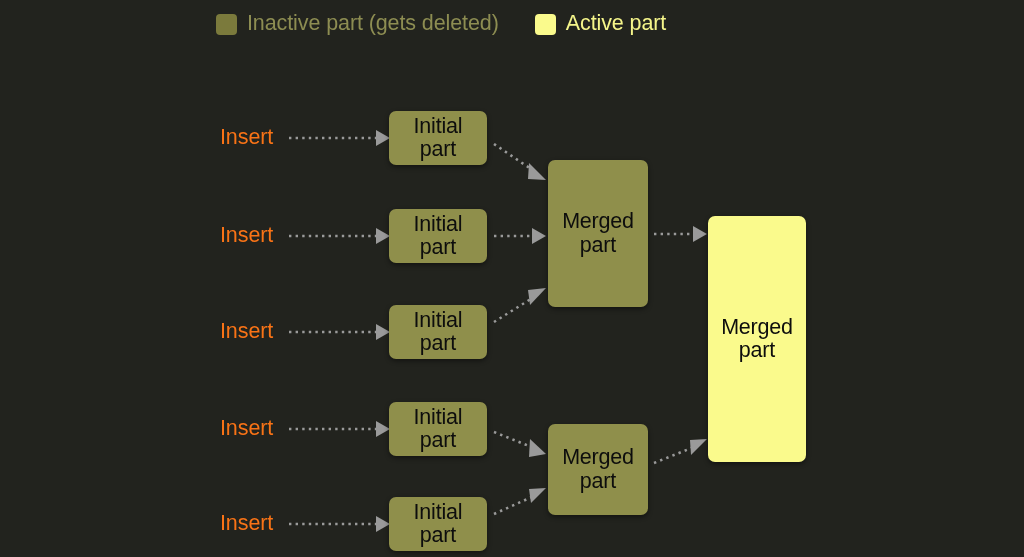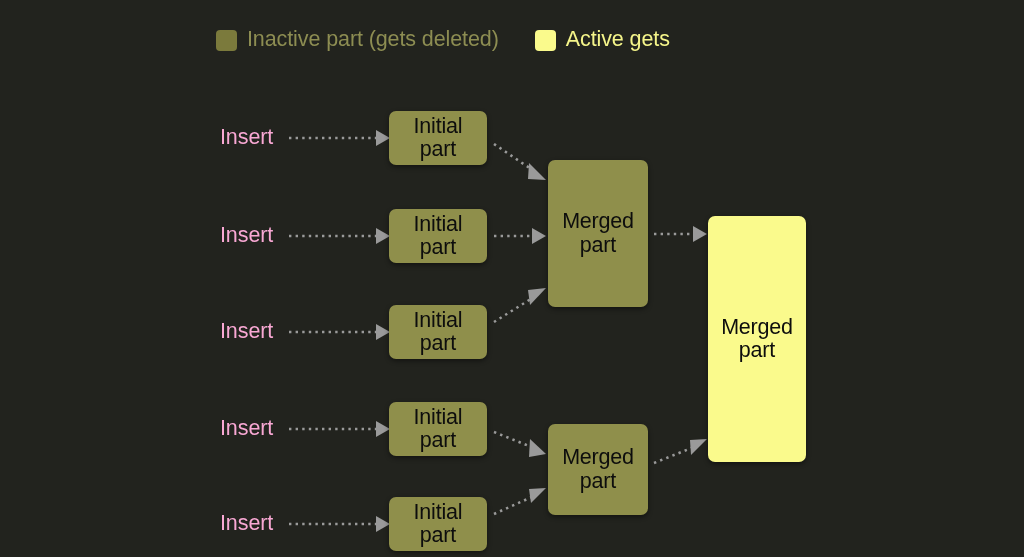--- a/index.html
+++ b/index.html
@@ -12,21 +12,21 @@
     width: 1024px;
     height: 557px;
     background: #22231e;
     overflow: hidden;
     font-family: "Liberation Sans", sans-serif;
   }
 
   
   .legend {
     position: absolute;
-    top: 25px;
+    top: 9px;
     left: 216px;
     display: flex;
     align-items: center;
     gap: 14px;
     height: 30px;
   }
   .legend-entry {
     display: flex;
     align-items: center;
     gap: 10px;
@@ -64,21 +64,21 @@
     letter-spacing: -0.2px;
     box-shadow: 0 2px 5px rgba(0,0,0,0.45);
   }
   .node.inactive { background: #8f8f4b; }
   .node.active   { background: #fafa8c; }
   .node .node-text { display: block; padding: 0 4px; }
 
   
   .insert-label {
     position: absolute;
-    color: #f9a8d4;
+    color: #f97316;
     font-size: 21.5px;
     line-height: 1;
     letter-spacing: -0.1px;
     white-space: nowrap;
   }
 
   
   svg.arrows {
     position: absolute;
     inset: 0;
@@ -100,21 +100,21 @@
 
 <div id="stage">
 
   <div class="legend">
     <div class="legend-entry">
       <span class="swatch inactive"></span>
       <span class="legend-label inactive">Inactive part (gets deleted)</span>
     </div>
     <div class="legend-entry">
       <span class="swatch active"></span>
-      <span class="legend-label active">Active gets</span>
+      <span class="legend-label active">Active part</span>
     </div>
   </div>
 
   <svg class="arrows" viewBox="0 0 1024 557" xmlns="http://www.w3.org/2000/svg">
 
     <g>
       <line class="dotline" x1="289" y1="138" x2="377" y2="138"></line>
       <polygon class="arrowhead" points="376,130 390,138 376,146"></polygon>
     </g>
     <g>

